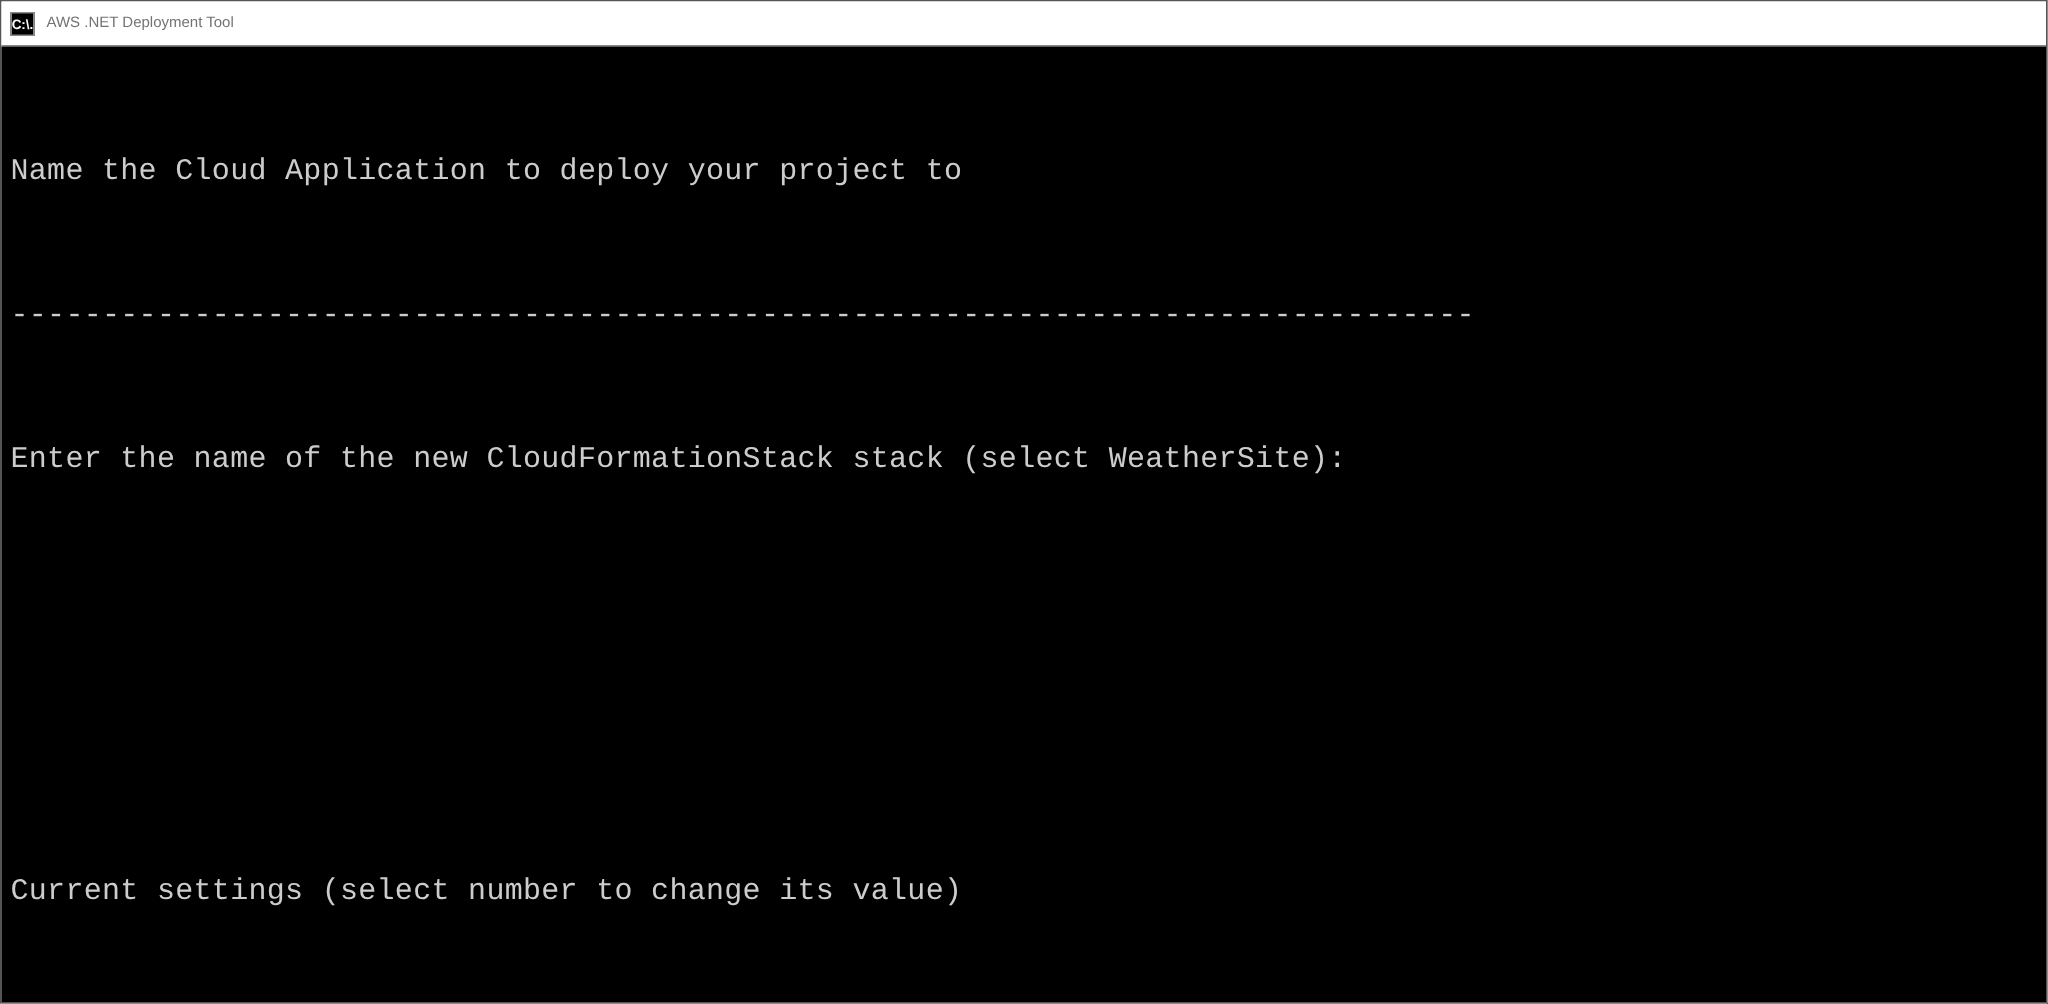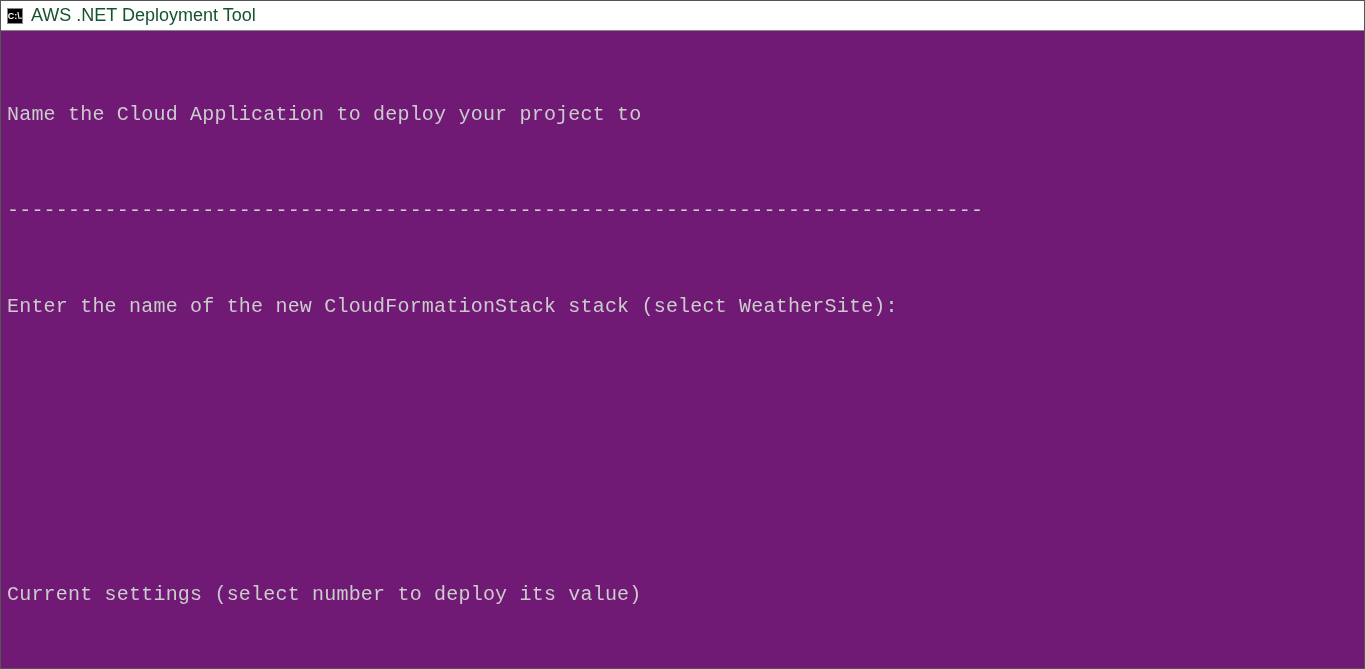--- a/index.html
+++ b/index.html
@@ -39,25 +39,25 @@
       font-size: 9px;
       font-weight: bold;
       font-family: Arial, sans-serif;
       display: flex;
       align-items: center;
       justify-content: center;
       border: 1px solid #888;
     }
     .titlebar-title {
       font-family: 'Segoe UI', Tahoma, sans-serif;
-      font-size: 18px;
-      color: #14532d;
+      font-size: 10px;
+      color: #737373;
     }
     .terminal {
-      background: #701a75;
+      background: #000000;
       color: #cccccc;
       flex: 1;
       padding: 4px 6px;
       font-size: 20px;
       line-height: 32px;
       white-space: pre;
       letter-spacing: 0.2px;
       overflow: hidden;
     }
     .terminal-line {
@@ -74,21 +74,21 @@
   <div class="titlebar">
     <div class="titlebar-icon">C:\.</div>
     <div class="titlebar-title">AWS .NET Deployment Tool</div>
   </div>
   <div class="terminal">
     <span class="terminal-line">Name the Cloud Application to deploy your project to</span>
     <span class="terminal-line">--------------------------------------------------------------------------------</span>
     <span class="terminal-line">Enter the name of the new CloudFormationStack stack (select WeatherSite):</span>
     <div class="blank-line"></div>
     <div class="blank-line"></div>
-    <span class="terminal-line">Current settings (select number to deploy its value)</span>
+    <span class="terminal-line">Current settings (select number to change its value)</span>
     
     
     
     
     
     
     
     
     
     

